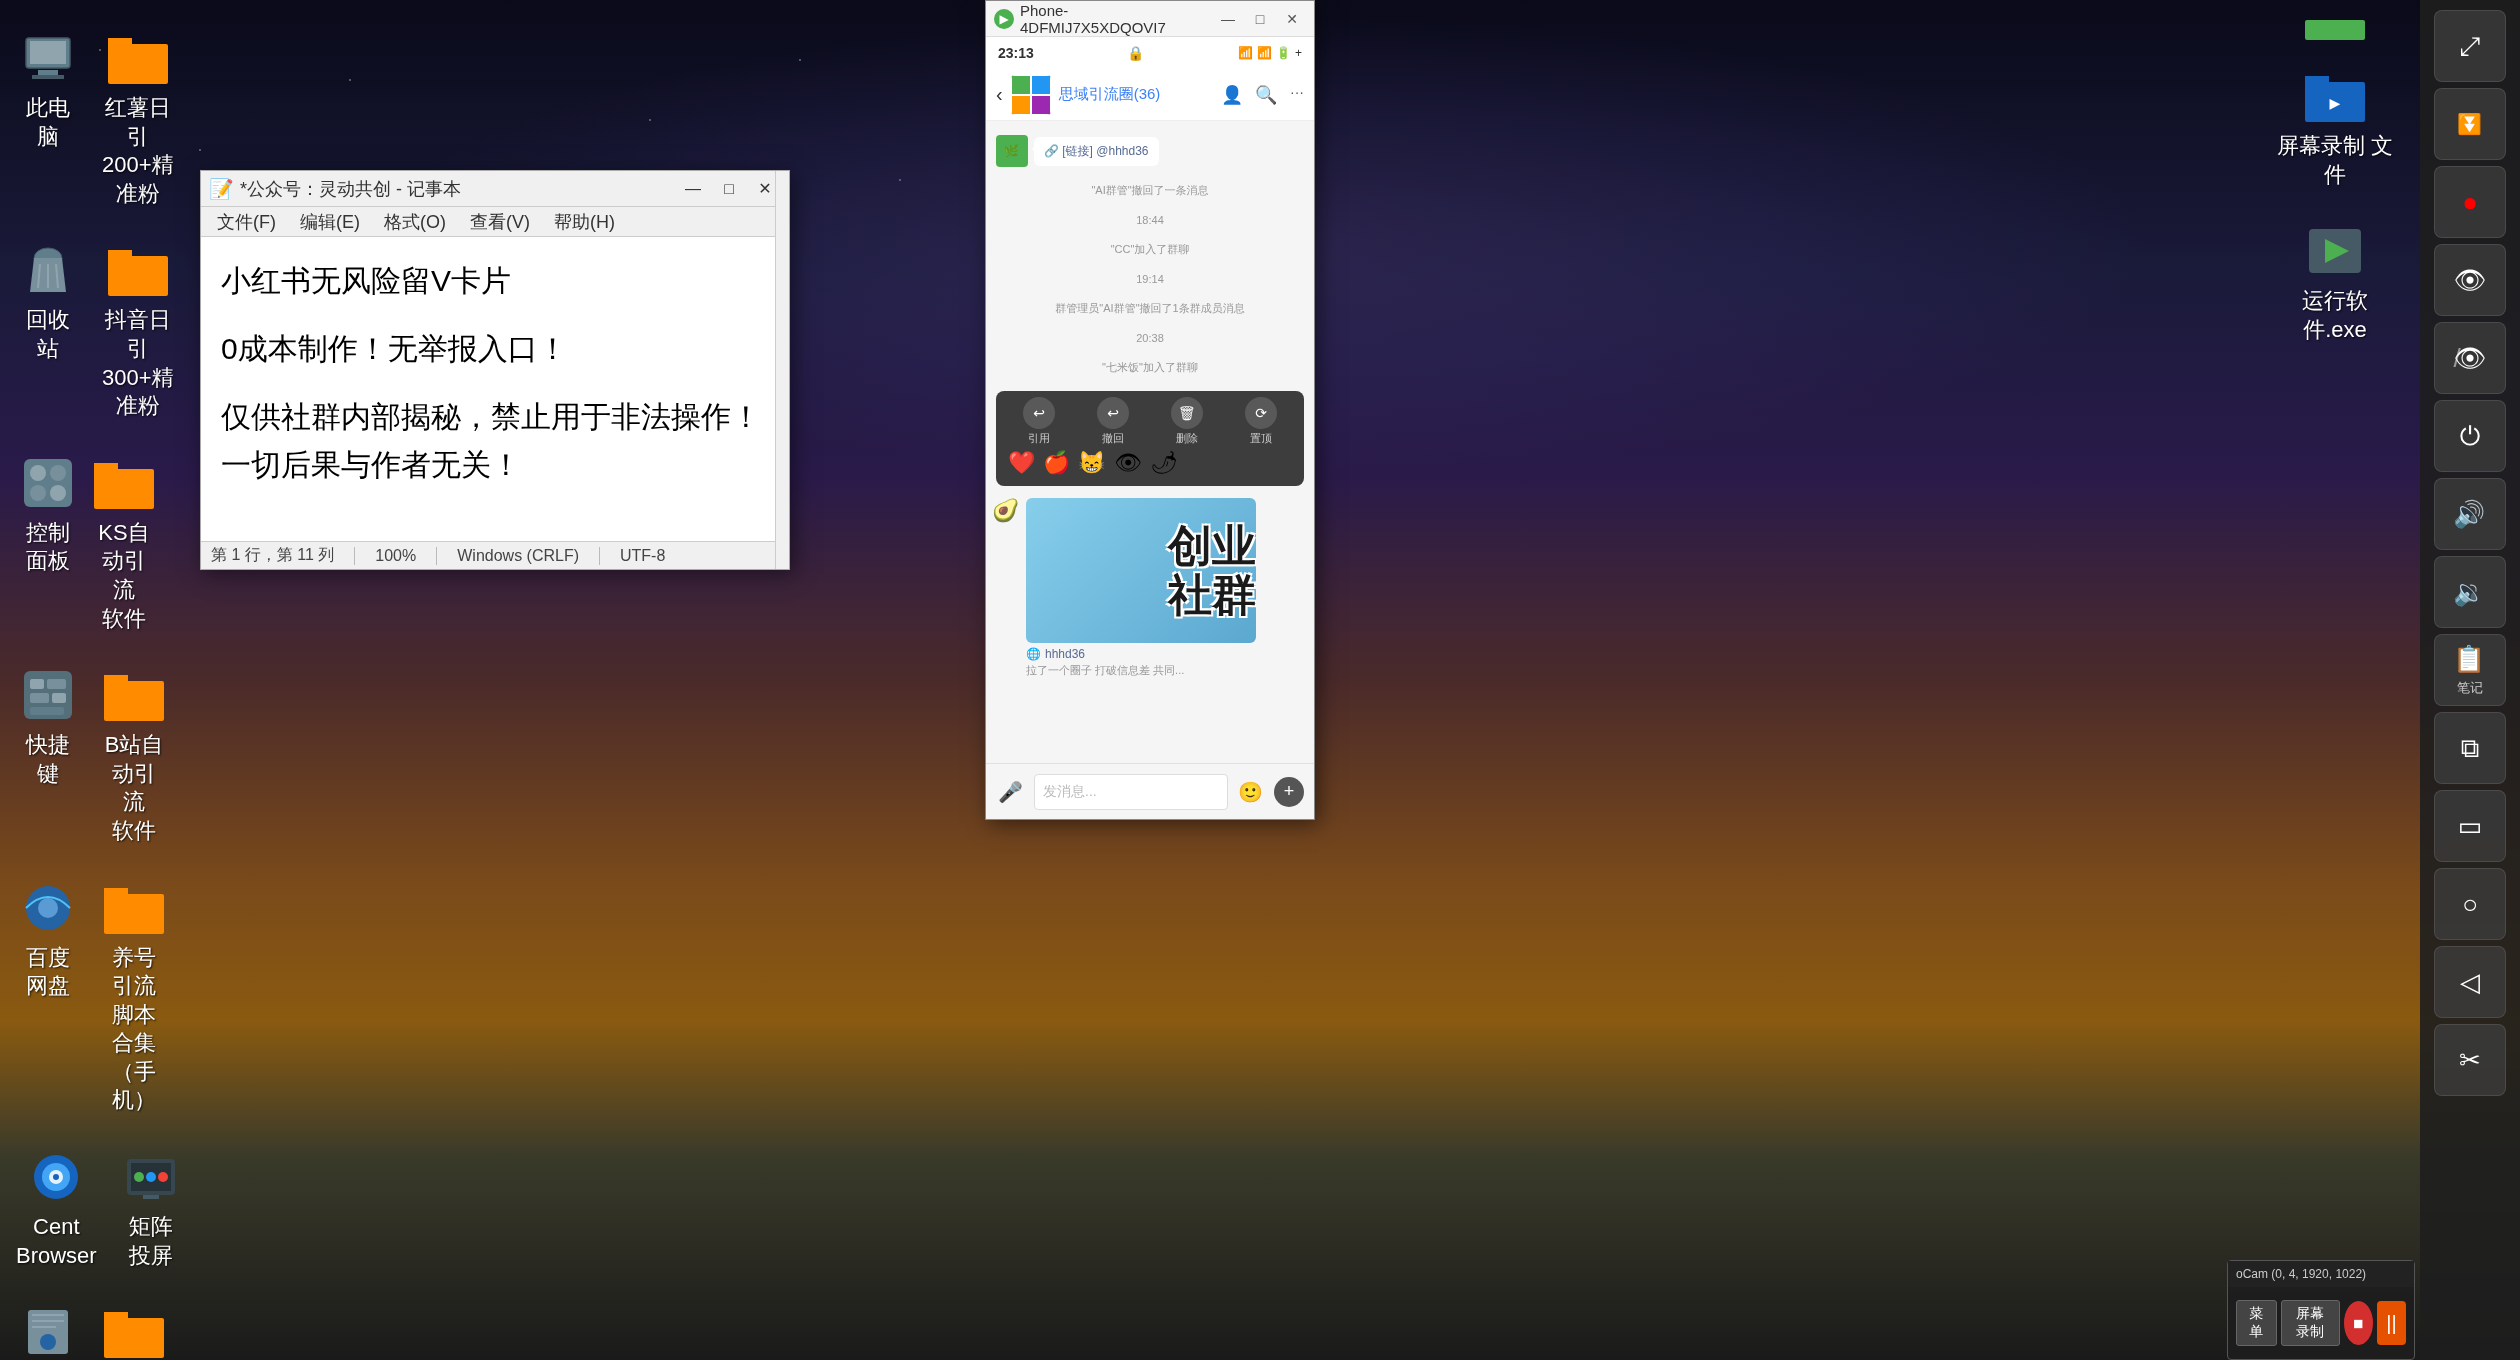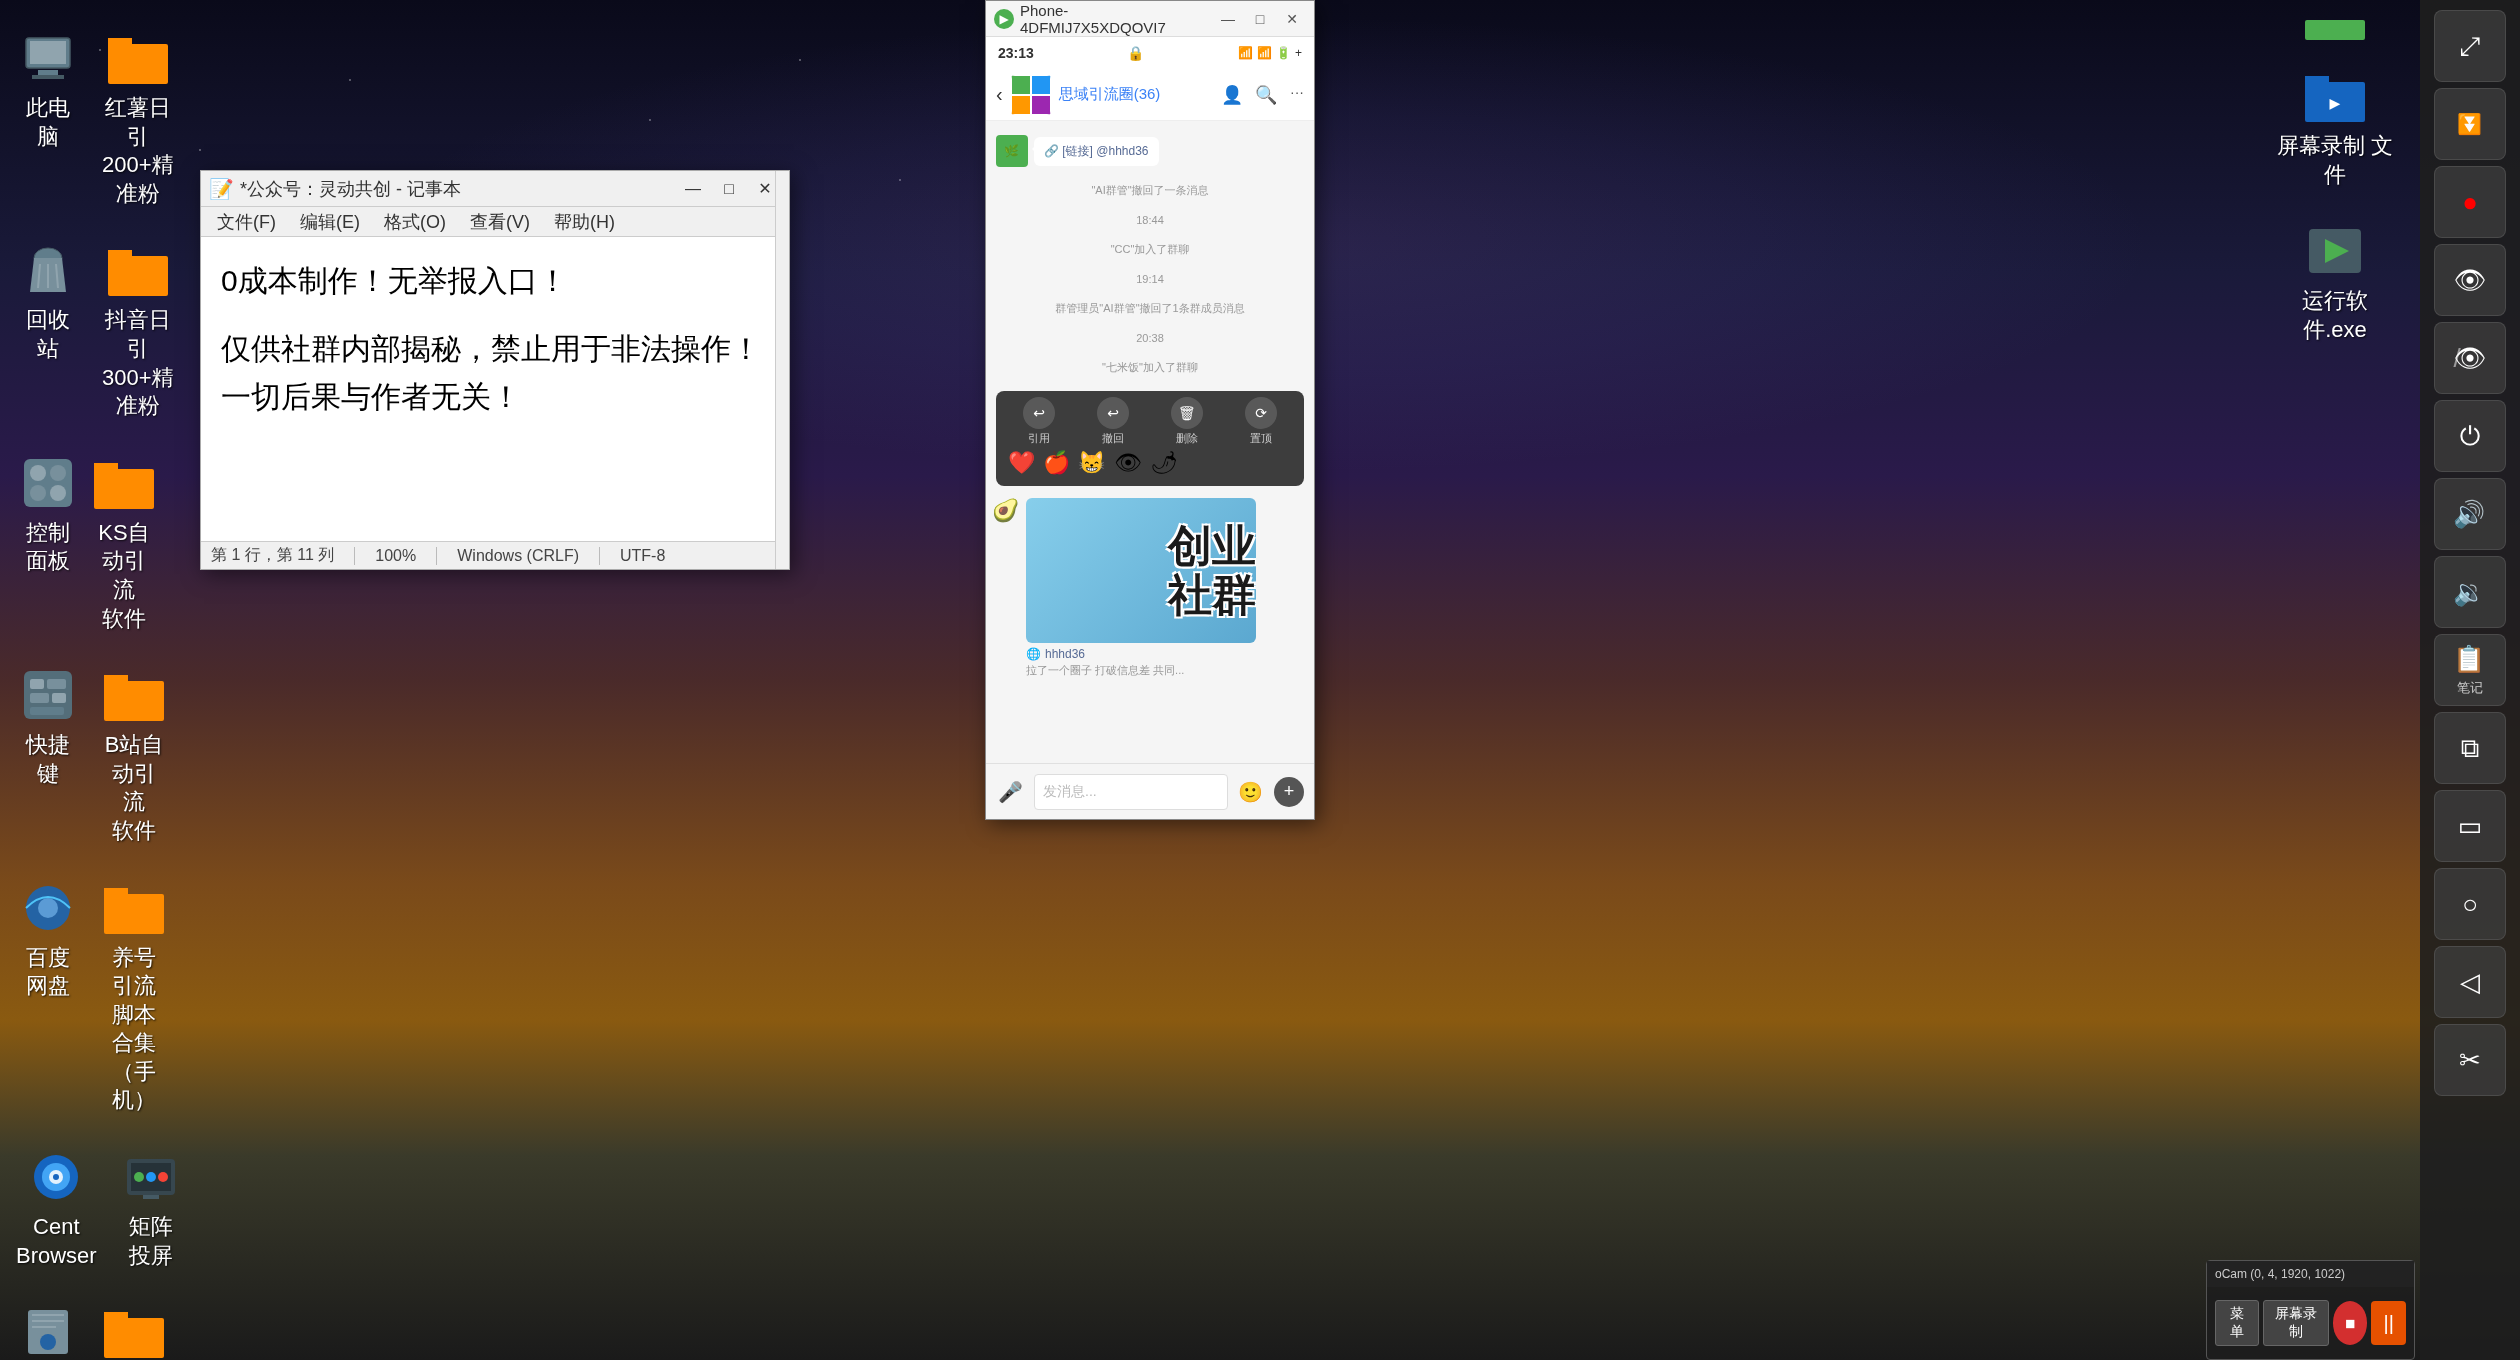--- a/index.html
+++ b/index.html
@@ -485,21 +485,21 @@
       font-size: 13px;
       color: #ccc;
       text-align: center;
     }
 
     
     .ocam-popup {
       position: absolute;
       right: 105px;
       bottom: 0;
-      width: 209px;
+      width: 188px;
       height: 100px;
       background: rgba(30,30,30,0.95);
       border: 1px solid #555;
       border-radius: 4px;
       display: flex;
       flex-direction: column;
     }
 
     .ocam-titlebar {
       height: 26px;
@@ -762,20 +762,21 @@
     </div>
     <div class="notepad-menubar">
       <span class="notepad-menu-item">文件(F)</span>
       <span class="notepad-menu-item">编辑(E)</span>
       <span class="notepad-menu-item">格式(O)</span>
       <span class="notepad-menu-item">查看(V)</span>
       <span class="notepad-menu-item">帮助(H)</span>
     </div>
     <div style="display:flex; flex:1; overflow:hidden;">
       <div class="notepad-content">
+        <div style="font-size:30px; margin-bottom:20px;">小红书无风险留V卡片</div>
         <div style="font-size:30px; margin-bottom:20px;">0成本制作！无举报入口！</div>
         <div style="font-size:30px;">仅供社群内部揭秘，禁止用于非法操作！</div>
         <div style="font-size:30px;">一切后果与作者无关！</div>
       </div>
       <div class="notepad-scrollbar"></div>
     </div>
     <div class="notepad-statusbar">
       <span>第 1 行，第 11 列</span>
       <div class="status-separator"></div>
       <span>100%</span>

